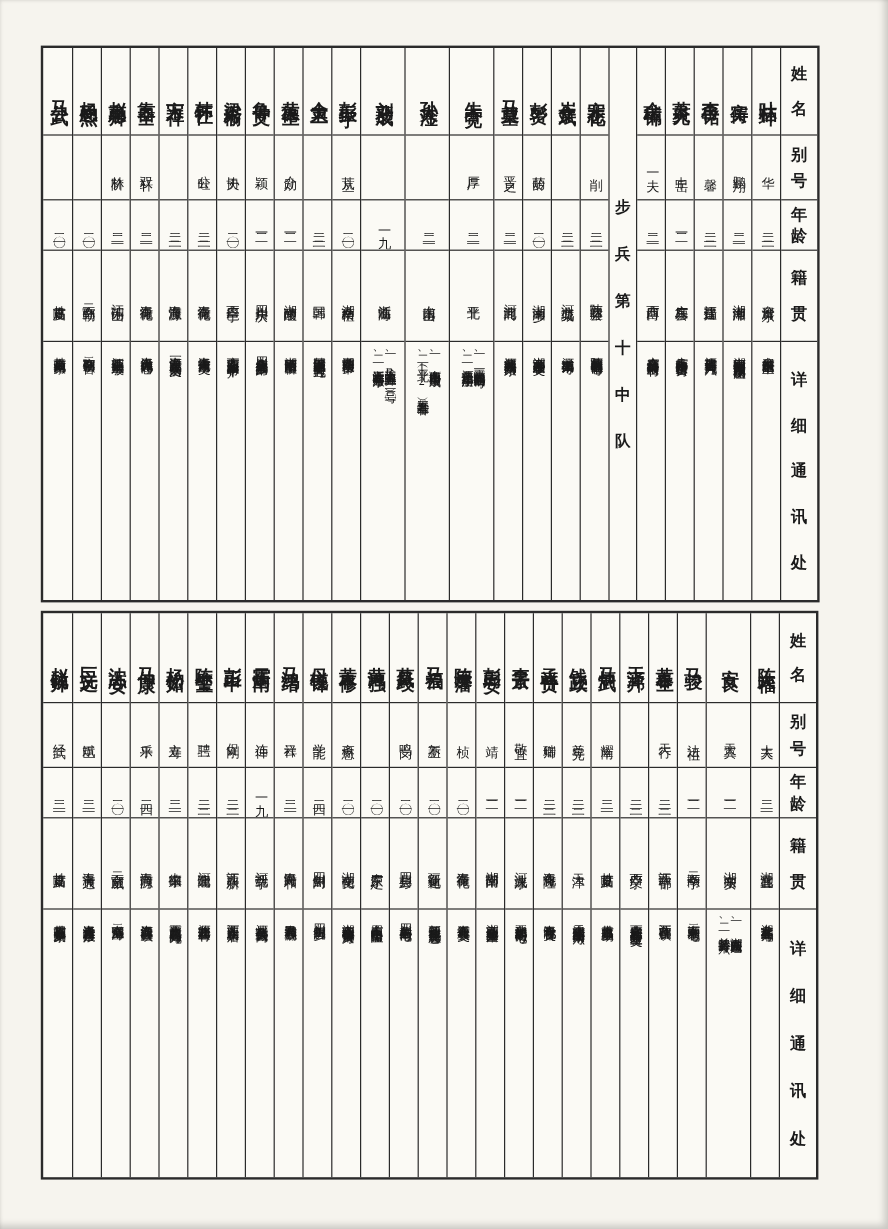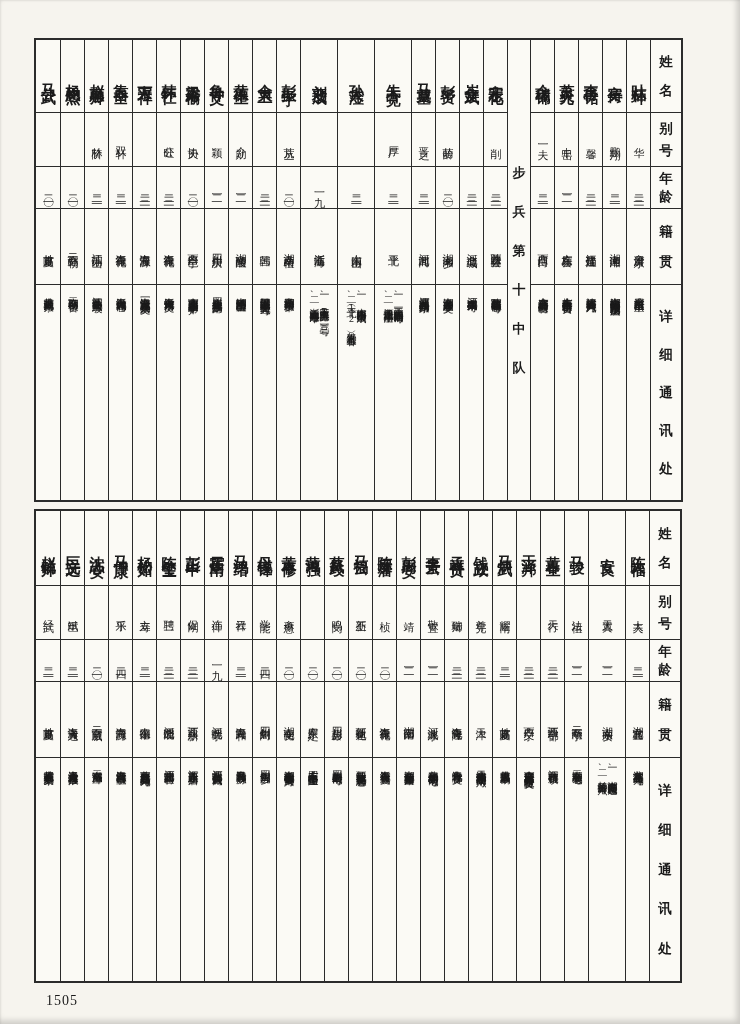--- a/index.html
+++ b/index.html
@@ -1028,14 +1028,13 @@
         <div class="cell r-origin c-origin">
           <span class="vtext">甘肃临夏</span>
         </div>
         <div class="cell r-addr c-addr">
           <div class="addr-wrap">
             <span class="vtext">甘肃临夏积石乡刘家集</span>
           </div>
         </div>
       </div>
     </div>
-  <div class="pagenum">1505</div>
 </div>
 
 </body></html>

